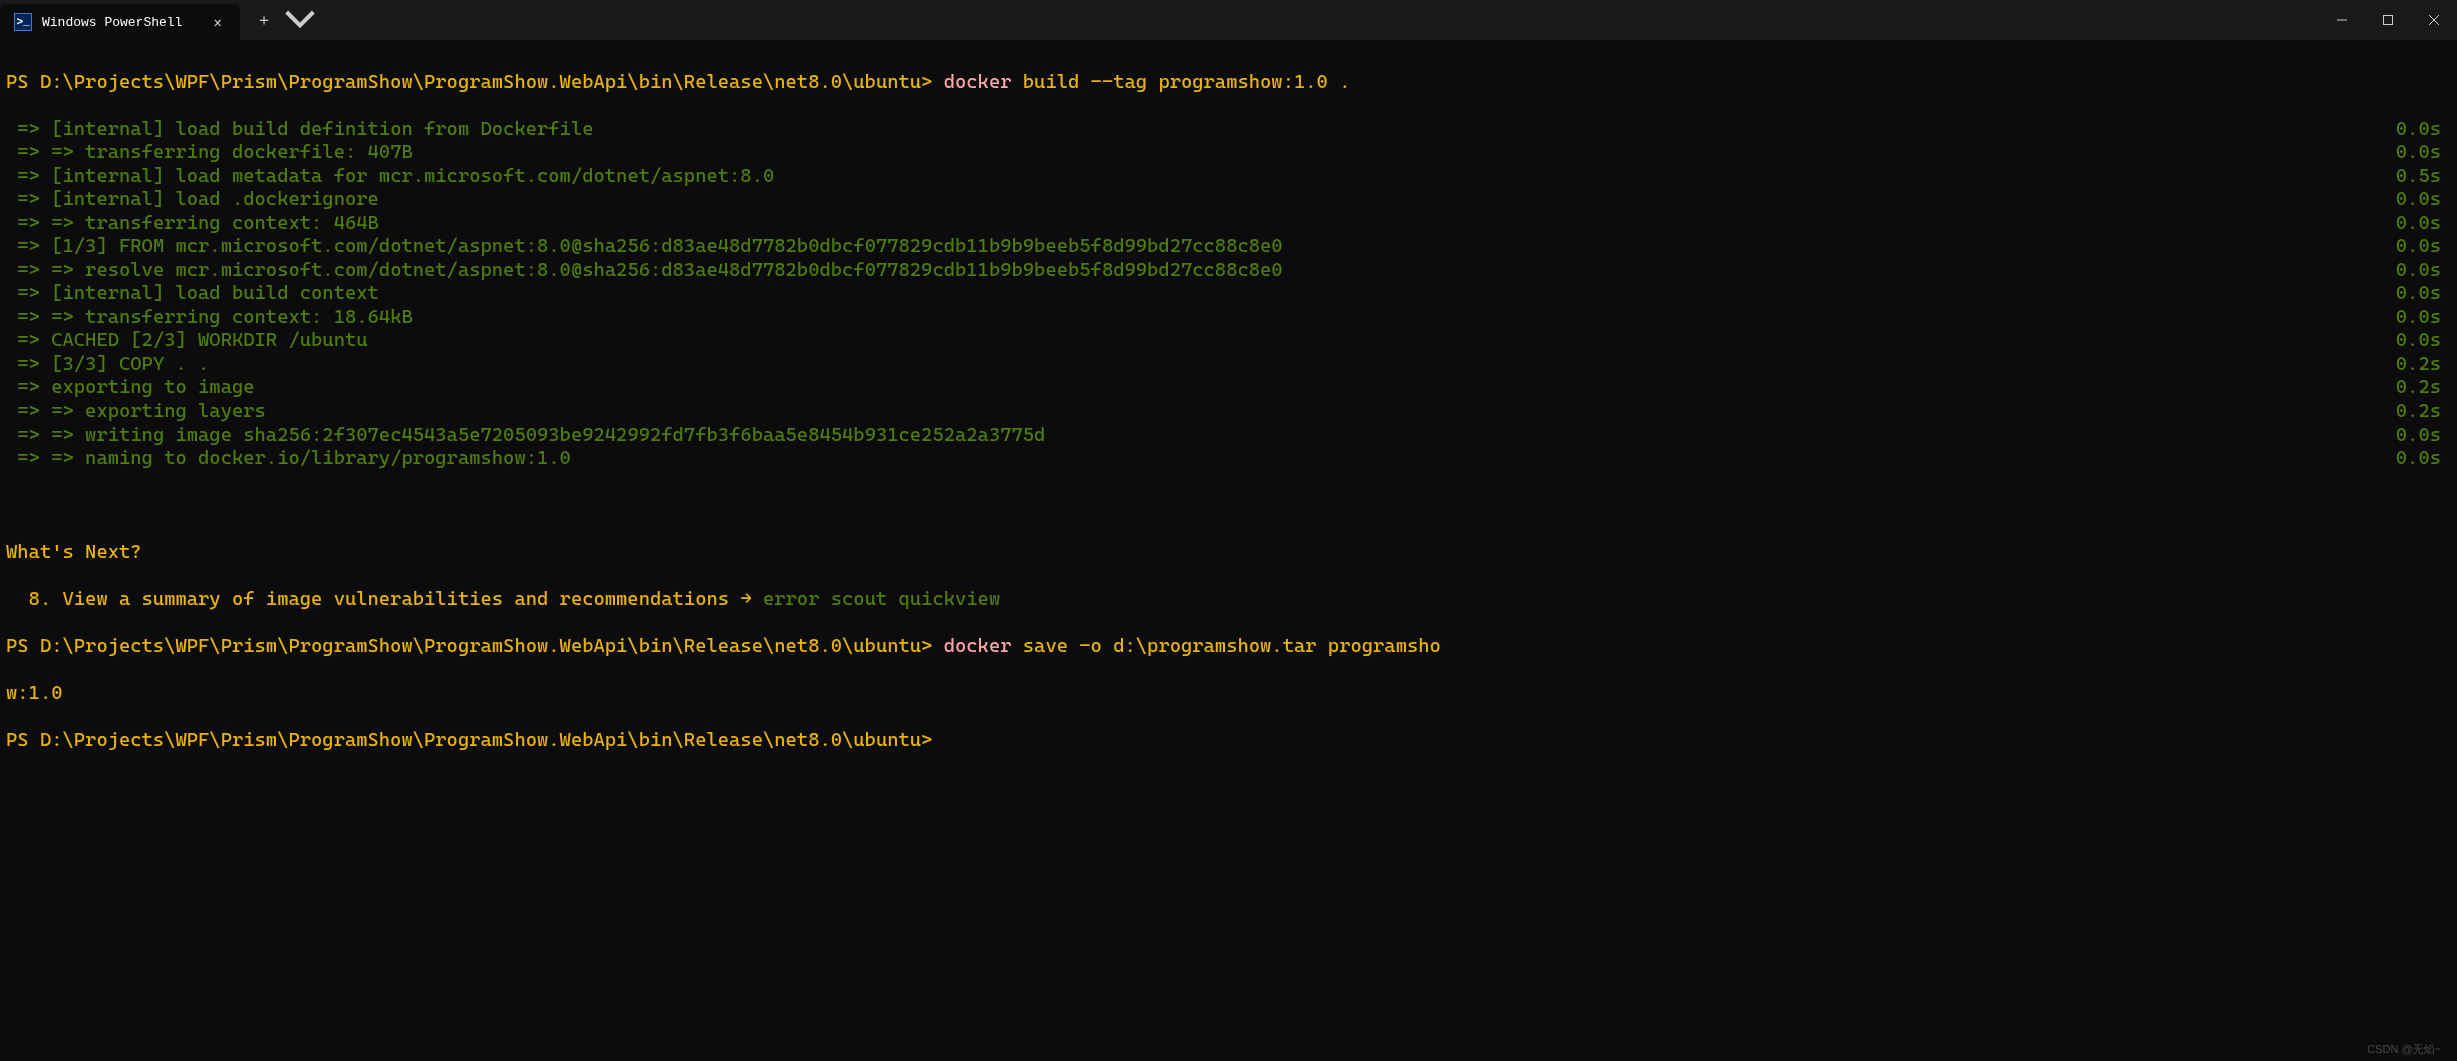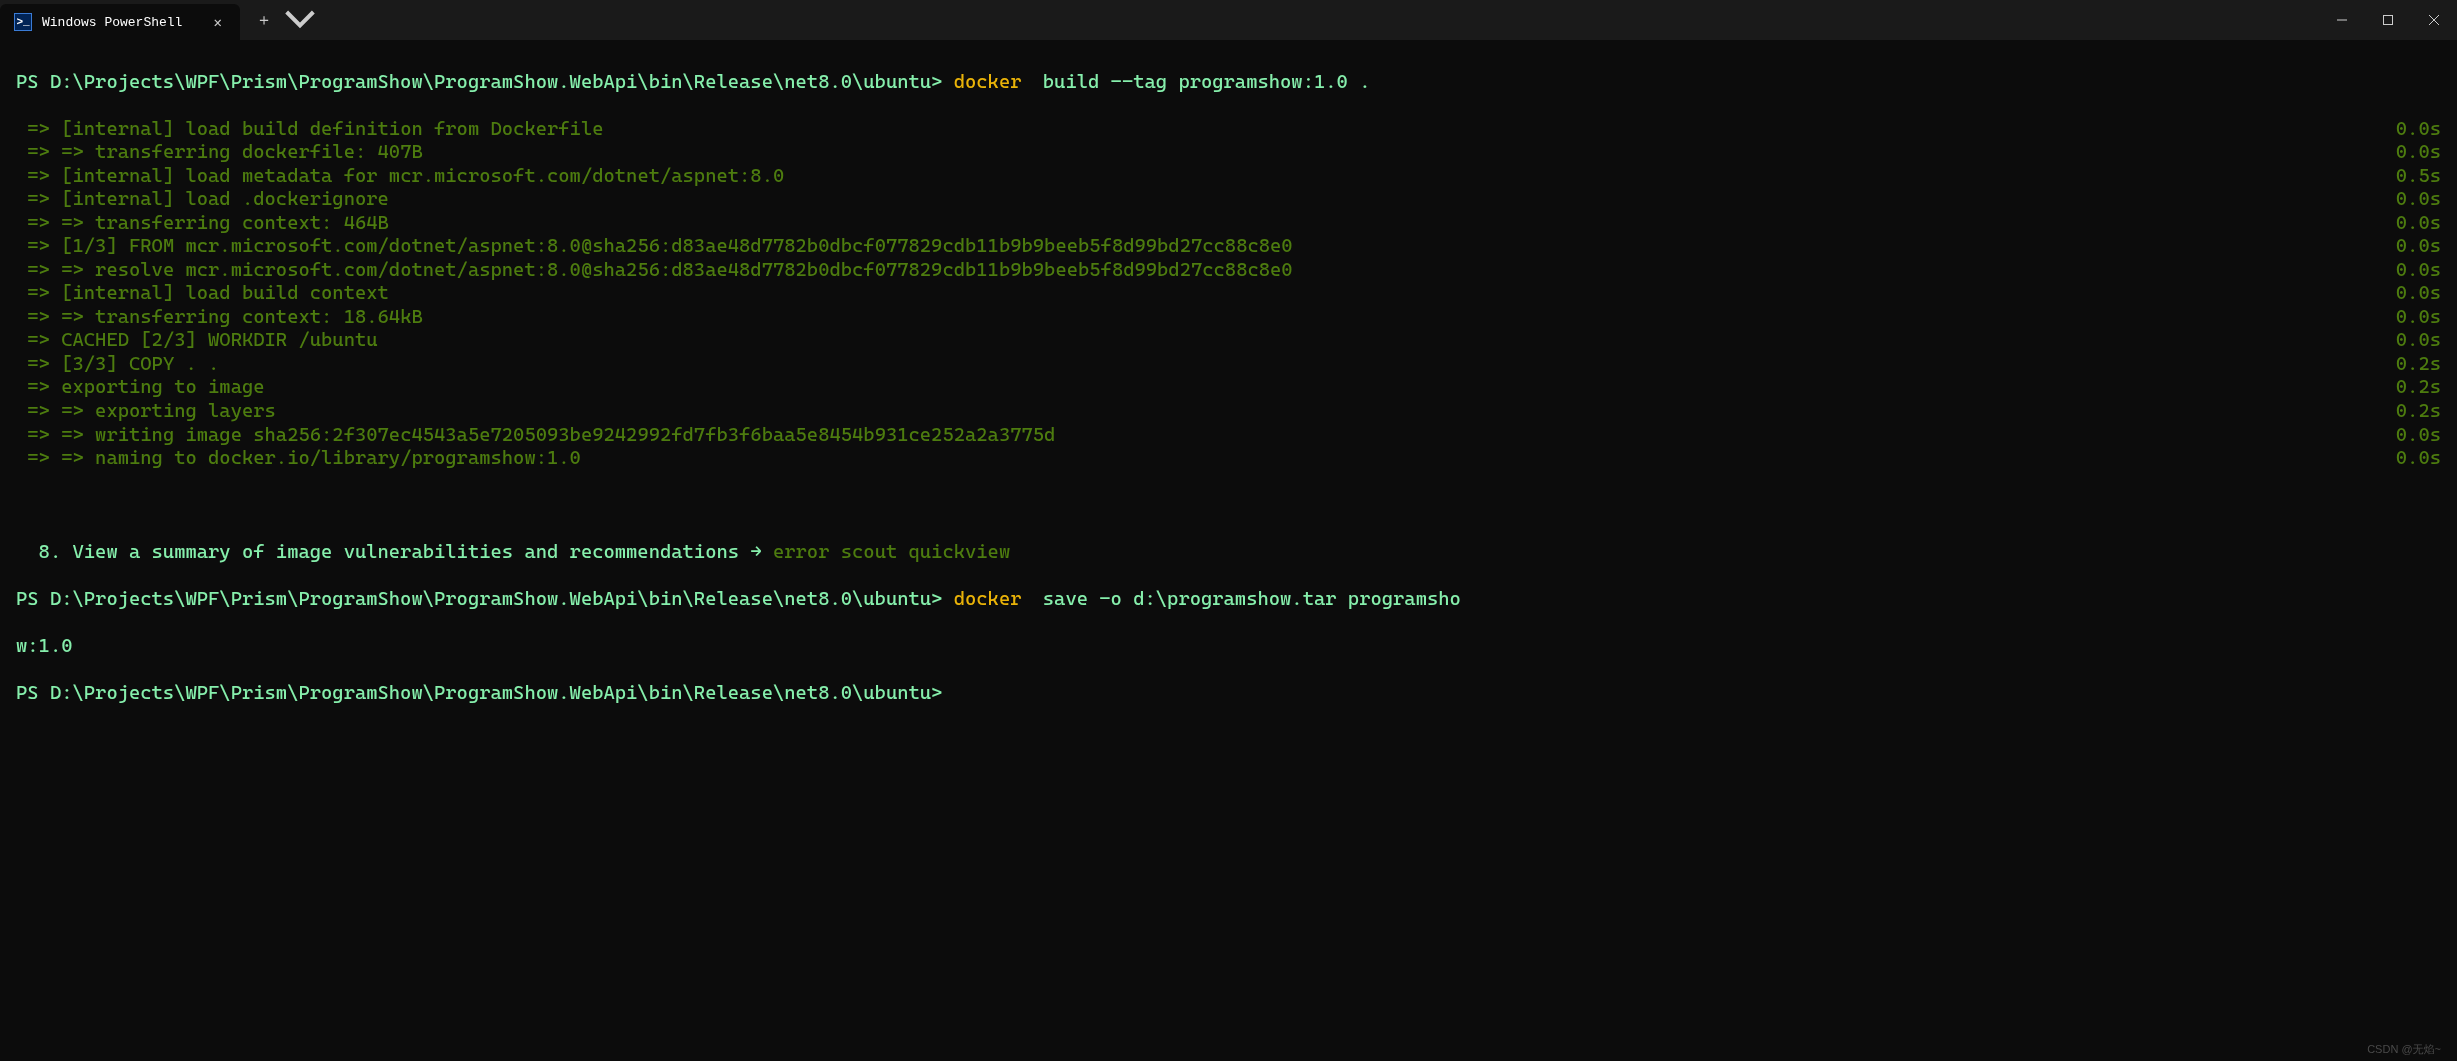--- a/index.html
+++ b/index.html
@@ -49,22 +49,22 @@
     font-size: 19.3px;
     line-height: 1.22;
     color: #cccccc;
     white-space: pre;
     font-family: Consolas, 'Cascadia Mono', monospace;
     letter-spacing: 0px;
   }
   .line { display: flex; }
   .line .left { flex: 0 0 auto; }
   .line .right { margin-left: auto; padding-right: 10px; }
-  .yellow { color: #eab308; }
-  .white { color: #86efac; margin-left: 10px; }
+  .yellow { color: #fca5a5; }
+  .white { color: #eab308; }
   .blue { color: #4d7c0f; }
 
   .watermark {
     position: fixed;
     right: 16px;
     bottom: 4px;
     font-size: 11px;
     color: #4a4a4a;
     font-family: sans-serif;
   }
@@ -104,19 +104,20 @@
           <line x1="11" y1="1" x2="1" y2="11" stroke="#ccc" stroke-width="1"></line>
         </svg>
     </div>
   </div>
 </div>
 
 <div class="terminal">
 <div class="line"><span class="left"><span class="white">PS D:\Projects\WPF\Prism\ProgramShow\ProgramShow.WebApi\bin\Release\net8.0\ubuntu&gt;</span> <span class="yellow">docker</span><span class="white"> build --tag programshow:1.0 .</span></span></div>
 <div id="steps-container"><div class="line"><span class="left"><span class="white"> </span><span class="blue">=&gt; [internal] load build definition from Dockerfile</span></span><span class="right blue">0.0s</span></div><div class="line"><span class="left"><span class="white"> </span><span class="blue">=&gt; =&gt; transferring dockerfile: 407B</span></span><span class="right blue">0.0s</span></div><div class="line"><span class="left"><span class="white"> </span><span class="blue">=&gt; [internal] load metadata for mcr.microsoft.com/dotnet/aspnet:8.0</span></span><span class="right blue">0.5s</span></div><div class="line"><span class="left"><span class="white"> </span><span class="blue">=&gt; [internal] load .dockerignore</span></span><span class="right blue">0.0s</span></div><div class="line"><span class="left"><span class="white"> </span><span class="blue">=&gt; =&gt; transferring context: 464B</span></span><span class="right blue">0.0s</span></div><div class="line"><span class="left"><span class="white"> </span><span class="blue">=&gt; [1/3] FROM mcr.microsoft.com/dotnet/aspnet:8.0@sha256:d83ae48d7782b0dbcf077829cdb11b9b9beeb5f8d99bd27cc88c8e0</span></span><span class="right blue">0.0s</span></div><div class="line"><span class="left"><span class="white"> </span><span class="blue">=&gt; =&gt; resolve mcr.microsoft.com/dotnet/aspnet:8.0@sha256:d83ae48d7782b0dbcf077829cdb11b9b9beeb5f8d99bd27cc88c8e0</span></span><span class="right blue">0.0s</span></div><div class="line"><span class="left"><span class="white"> </span><span class="blue">=&gt; [internal] load build context</span></span><span class="right blue">0.0s</span></div><div class="line"><span class="left"><span class="white"> </span><span class="blue">=&gt; =&gt; transferring context: 18.64kB</span></span><span class="right blue">0.0s</span></div><div class="line"><span class="left"><span class="white"> </span><span class="blue">=&gt; CACHED [2/3] WORKDIR /ubuntu</span></span><span class="right blue">0.0s</span></div><div class="line"><span class="left"><span class="white"> </span><span class="blue">=&gt; [3/3] COPY . .</span></span><span class="right blue">0.2s</span></div><div class="line"><span class="left"><span class="white"> </span><span class="blue">=&gt; exporting to image</span></span><span class="right blue">0.2s</span></div><div class="line"><span class="left"><span class="white"> </span><span class="blue">=&gt; =&gt; exporting layers</span></span><span class="right blue">0.2s</span></div><div class="line"><span class="left"><span class="white"> </span><span class="blue">=&gt; =&gt; writing image sha256:2f307ec4543a5e7205093be9242992fd7fb3f6baa5e8454b931ce252a2a3775d</span></span><span class="right blue">0.0s</span></div><div class="line"><span class="left"><span class="white"> </span><span class="blue">=&gt; =&gt; naming to docker.io/library/programshow:1.0</span></span><span class="right blue">0.0s</span></div></div>
 <div class="line"><span class="left"> </span></div>
+<div class="line"><span class="left white">What's Next?</span></div>
 <div class="line"><span class="left"><span class="white">  8. View a summary of image vulnerabilities and recommendations → </span><span class="blue">error scout quickview</span></span></div>
 <div class="line"><span class="left"><span class="white">PS D:\Projects\WPF\Prism\ProgramShow\ProgramShow.WebApi\bin\Release\net8.0\ubuntu&gt;</span> <span class="yellow">docker</span><span class="white"> save -o d:\programshow.tar programsho</span></span></div>
 <div class="line"><span class="left white">w:1.0</span></div>
 <div class="line"><span class="left"><span class="white">PS D:\Projects\WPF\Prism\ProgramShow\ProgramShow.WebApi\bin\Release\net8.0\ubuntu&gt;</span></span></div>
 </div>
 
 <div class="watermark">CSDN @无焰~</div>
 
 </body></html>

